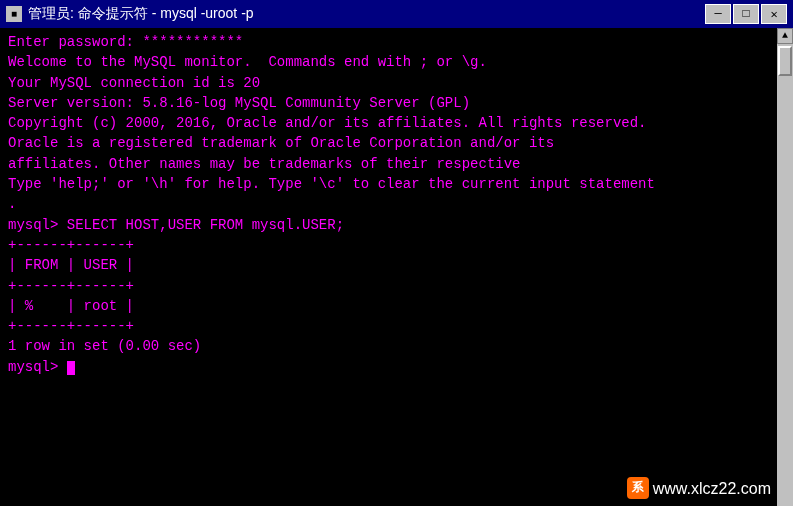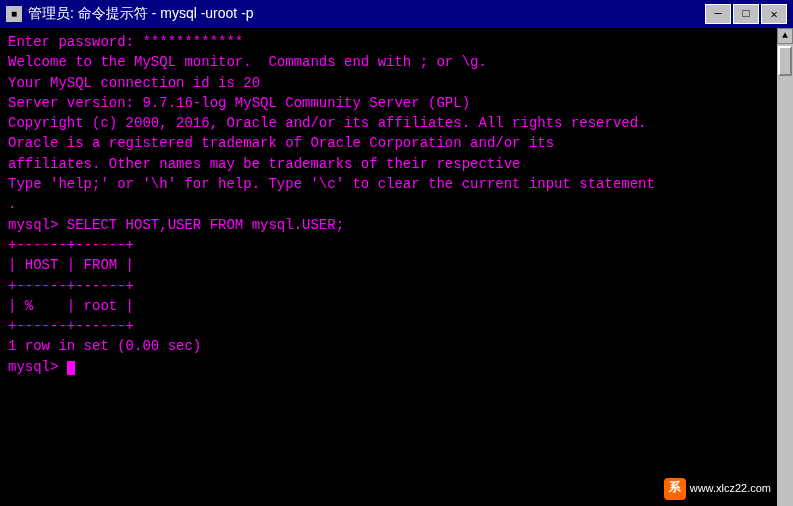--- a/index.html
+++ b/index.html
@@ -127,21 +127,21 @@
       height: 22px;
       background: #ff6600;
       border-radius: 4px;
       display: flex; align-items: center; justify-content: center;
       color: #fff;
       font-size: 12px;
       font-weight: bold;
     }
     .wm-text {
       color: #fff;
-      font-size: 11px;
+      font-size: 16px;
       font-family: Arial, sans-serif;
     }
   </style>
 </head>
 <body>
 
 <div class="title-bar">
   <div class="title-bar-left">
     <div class="title-bar-icon">■</div>
     <span class="title-bar-text">管理员: 命令提示符 - mysql -uroot -p</span>
@@ -151,33 +151,33 @@
     <div class="tb-btn">□</div>
     <div class="tb-btn close">✕</div>
   </div>
 </div>
 
 <div class="terminal">
   <div class="terminal-content" id="term-content">
   <div class="line">Enter password: ************</div>
       <div class="line">Welcome to the MySQL monitor.  Commands end with ; or \g.</div>
       <div class="line">Your MySQL connection id is 20</div>
-      <div class="line">Server version: 9.7.16-log MySQL Community Server (GPL)</div>
+      <div class="line">Server version: 5.8.16-log MySQL Community Server (GPL)</div>
       <div class="line"></div>
       <div class="line">Copyright (c) 2000, 2016, Oracle and/or its affiliates. All rights reserved.</div>
       <div class="line"></div>
       <div class="line">Oracle is a registered trademark of Oracle Corporation and/or its</div>
       <div class="line">affiliates. Other names may be trademarks of their respective</div>
       <div class="line"></div>
       <div class="line">Type 'help;' or '\h' for help. Type '\c' to clear the current input statement</div>
       <div class="line">.</div>
       <div class="line"></div>
       <div class="line">mysql&gt; SELECT HOST,USER FROM mysql.USER;</div>
       <div class="line">+------+------+</div>
-      <div class="line">| HOST | FROM |</div>
+      <div class="line">| FROM | USER |</div>
       <div class="line">+------+------+</div>
       <div class="line">| %    | root |</div>
       <div class="line">+------+------+</div>
       <div class="line">1 row in set (0.00 sec)</div>
       <div class="line"></div>
       <div class="line">mysql&gt; <span class="cursor"></span></div>
     </div>
   <div class="scrollbar">
     <div class="scrollbar-arrow">▲</div>
     <div class="scrollbar-thumb"></div>

